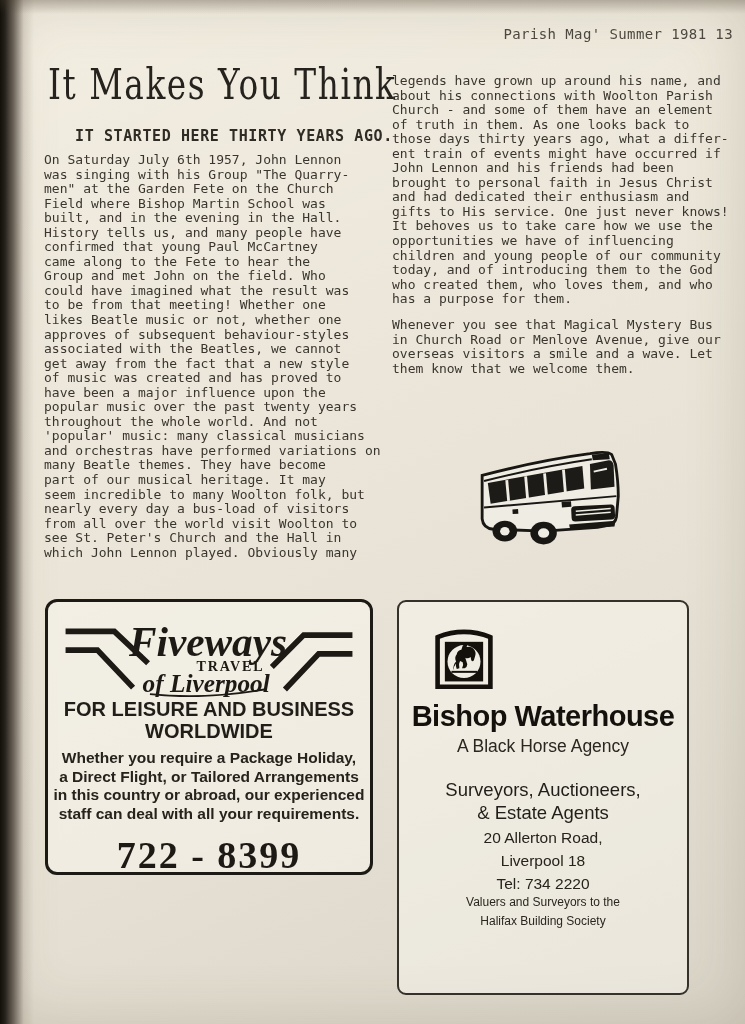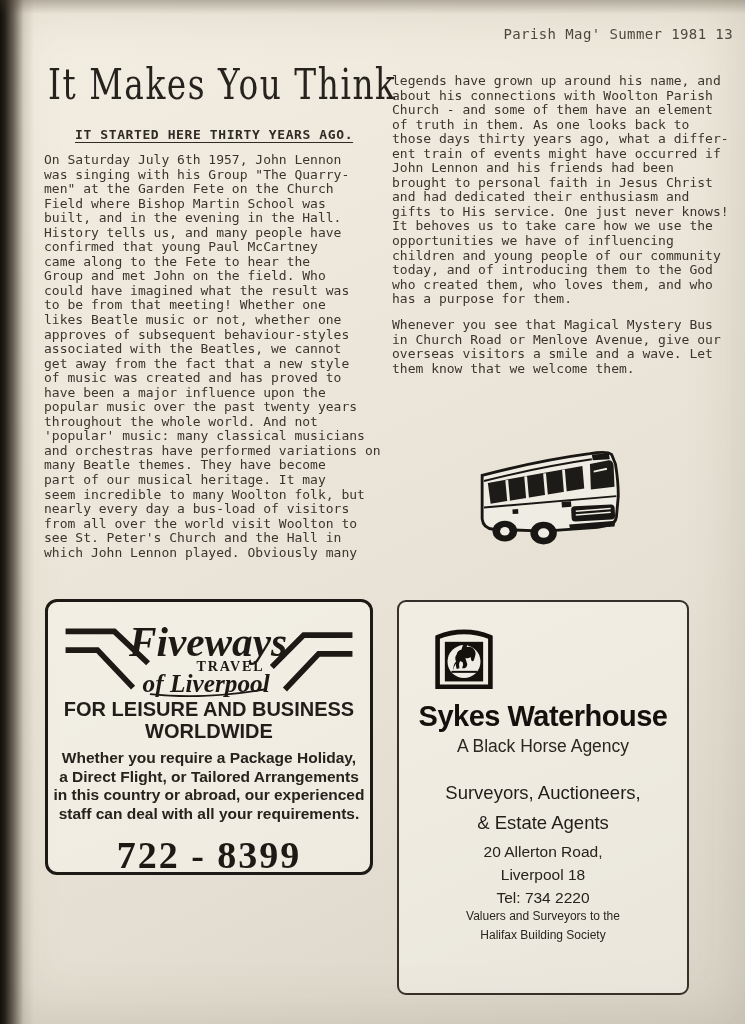--- a/index.html
+++ b/index.html
@@ -28,22 +28,22 @@
 
   .title {
     position:absolute; left:48px; top:60px;
     font-family:"DejaVu Serif", serif; font-size:42px; font-weight:400;
     color:#26231e; letter-spacing:2px;
     transform:scaleX(.78); transform-origin:left center;
     white-space:nowrap;
   }
   .subtitle {
     position:absolute; left:75px; top:127px;
-    font-size:13px; font-weight:bold; letter-spacing:.6px; color:#2f2b25;
-    text-decoration:underline; text-underline-offset:3px;text-align:center;
+    font-size:15px; font-weight:bold; letter-spacing:.6px; color:#2f2b25;
+    text-underline-offset:3px;text-align:center;
   }
 
   .typewriter {
     font-size:13px; line-height:14.55px; white-space:pre-line; color:#3a362f;
   }
   .col-left  { position:absolute; left:44px;  top:153px; width:352px; }
   .col-r-p1  { position:absolute; left:392px; top:74px;  width:356px; }
   .col-r-p2  { position:absolute; left:392px; top:318px; width:356px; }
 
   .bus { position:absolute; left:450px; top:440px; width:208px; height:118px; }
@@ -81,21 +81,21 @@
   .ad-sykes {
     position:absolute; left:397px; top:600px; width:292px; height:395px;
     border:2px solid #35312a; border-radius:9px;
     background:rgba(252,250,244,.45);
     display:flex; flex-direction:column; align-items:center; overflow:hidden;
     font-family:"Liberation Sans", sans-serif; color:#1b1916;
   }
   .horse-logo { width:66px; height:70px; align-self:flex-start; margin:20px 0 0 32px; flex:none; }
   .sy-name    { font-weight:bold; font-size:29px; letter-spacing:-.5px; margin-top:8px; color:#14110d; }
   .sy-tagline { font-size:17.5px; margin-top:3px; color:#2a2620; }
-  .sy-services{ font-size:18.5px; line-height:30px; text-align:center; white-space:pre-line; margin-top:21px; color:#211e19; }
+  .sy-services{ font-size:18.5px; line-height:23px; text-align:center; white-space:pre-line; margin-top:21px; color:#211e19; }
   .sy-branch  { font-size:21px; margin-top:19px; color:#211e19; }
   .sy-line    { font-size:15.5px; margin-top:5px; color:#26221c; }
   .sy-note    { font-size:12px; line-height:18.5px; text-align:center; white-space:pre-line; margin-top:0; color:#2a2620; }
 
   svg text { font-family:"Liberation Serif", serif; }
 </style>
 </head>
 <body>
 
 <div class="page">
@@ -243,21 +243,21 @@
   </div>
 
   <div class="ad-sykes">
     <svg class="horse-logo" viewBox="0 0 100 104">
       <path d="M10,22 Q50,6 90,22 L90,97 L10,97 Z" fill="none" stroke="#14110d" stroke-width="7"></path>
       <rect x="21" y="29" width="58" height="60" fill="#14110d"></rect>
       <circle cx="50" cy="59" r="25" fill="#efece3"></circle>
       <path fill="#14110d" d="M34,72 Q33,64 38,59 Q35,53 39,48 Q40,42 46,41 L48,35 Q51,31 55,33 L54,37 Q60,35 64,39 Q69,44 67,50 L65,57 Q63,60 61,57 L60,52 Q56,55 52,53 L55,63 Q55,67 51,69 L47,69 Q50,64 48,60 L44,58 Q41,63 43,69 L39,70 Q37,66 38,62 Q34,67 34,72 Z"></path>
       <rect x="31" y="73" width="39" height="3" fill="#14110d"></rect>
     </svg>
-    <div class="sy-name">Sykes Waterhouse</div>
+    <div class="sy-name">Bishop Waterhouse</div>
     <div class="sy-tagline">A Black Horse Agency</div>
     <div class="sy-services">Surveyors, Auctioneers,
 &amp; Estate Agents</div>
     <div class="sy-line">20 Allerton Road,</div>
     <div class="sy-line">Liverpool 18</div>
     <div class="sy-line">Tel: 734 2220</div>
     <div class="sy-note">Valuers and Surveyors to the
 Halifax Building Society</div>
   </div>
 </div>

